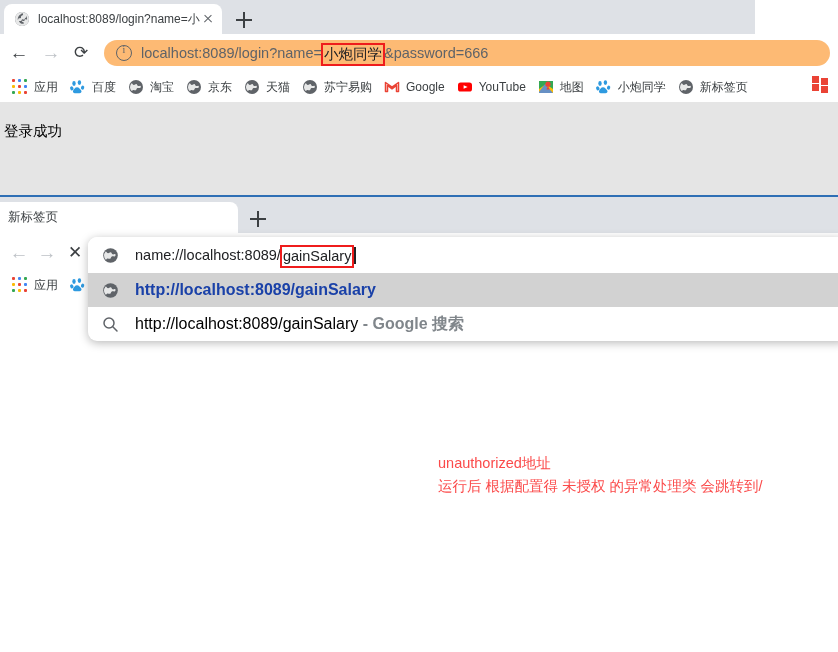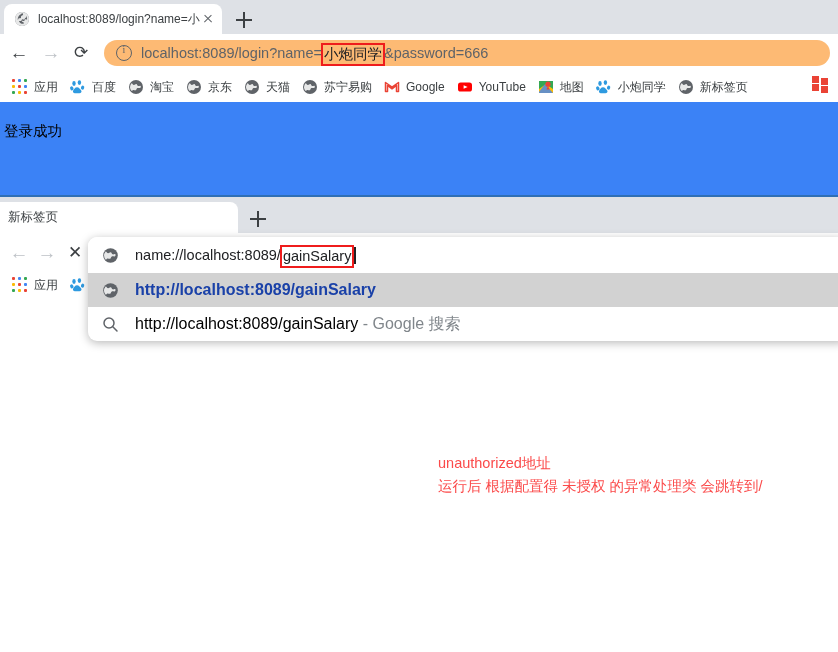--- a/index.html
+++ b/index.html
@@ -7,21 +7,21 @@
     width:838px;height:652px;
     background:#ffffff;
     font-family:"Liberation Sans","DejaVu Sans",sans-serif;
     overflow:hidden;
     position:relative;
   }
   .screen{position:absolute;left:0;top:0;width:838px;height:652px;}
 
   
   .win1{position:absolute;left:0;top:0;width:838px;height:196px;background:#fff;}
-  .win1 .tabstrip{position:absolute;left:0;top:0;width:838px;height:34px;background:#dee1e6;}
+  .win1 .tabstrip{position:absolute;left:0;top:0;width:755px;height:34px;background:#dee1e6;}
   .tab{
     position:absolute;left:4px;top:4px;width:218px;height:30px;
     background:#fff;border-radius:8px 8px 0 0;
     display:flex;align-items:center;padding:0 6px;box-sizing:border-box;
   }
   .tab .favicon{width:16px;height:16px;margin:0 8px 0 4px;flex:0 0 auto;}
   .tab .tab-title{
     font-size:12px;color:#3c4043;white-space:nowrap;overflow:hidden;
     text-overflow:clip;flex:1 1 auto;
   }
@@ -71,21 +71,21 @@
     position:absolute;left:0;top:72px;width:838px;height:30px;background:#fff;
     display:flex;align-items:center;overflow:hidden;
   }
   .bm{display:flex;align-items:center;flex:0 0 auto;margin-right:4px;padding:2px 4px;}
   .bm .bm-label{font-size:12px;color:#3c4043;white-space:nowrap;margin-left:6px;}
   .bm .bm-ico{width:16px;height:16px;flex:0 0 auto;}
 
   .appsgrid{width:16px;height:16px;position:relative;margin-left:8px;}
   .appsgrid i{position:absolute;width:3.4px;height:3.4px;border-radius:1px;}
 
-  .page1{position:absolute;left:0;top:102px;width:838px;height:94px;background:#3b82f6;}
+  .page1{position:absolute;left:0;top:102px;width:838px;height:94px;background:#e5e5e5;}
   .page1 .msg{position:absolute;left:4px;top:20px;font-size:14.5px;color:#000;}
 
   .sep{position:absolute;left:0;top:195px;width:838px;height:1.6px;background:#2f6fb5;}
 
   
   .win2{position:absolute;left:0;top:197px;width:838px;height:455px;background:#fff;}
   .win2 .tabstrip{position:absolute;left:0;top:0;width:838px;height:36px;background:#dee1e6;}
   .tab2{
     position:absolute;left:0px;top:5px;width:238px;height:31px;
     background:#fff;border-radius:0 8px 0 0;
@@ -120,21 +120,21 @@
   }
   .globe{width:17px;height:17px;flex:0 0 auto;margin-right:16px;}
   .omni-input-text{font-size:14.5px;color:#202124;white-space:nowrap;display:flex;align-items:center;}
   .caret{display:inline-block;width:1.4px;height:17px;background:#202124;margin-left:1px;}
 
   .sugg{height:34px;display:flex;align-items:center;padding-left:14px;box-sizing:border-box;}
   .sugg.selected{background:#d2d2d2;}
   .sugg .s-ico{width:17px;height:17px;flex:0 0 auto;margin-right:16px;}
   .sugg .s-text{font-size:16px;white-space:nowrap;}
   .sugg.selected .s-text{color:#1a41a8;font-weight:bold;}
-  .sugg .s-text .gray{color:#80868b;font-weight:normal;}
+  .sugg .s-text .gray{color:#80868b;font-weight:bold;}
 
   .annot{
     position:absolute;left:438px;top:255px;width:400px;
     color:#fb4a4a;font-size:14.5px;line-height:23px;
   }
 
   .page2{position:absolute;left:0;top:102px;width:838px;height:353px;background:#fff;}
   .redclip{
     position:absolute;left:812px;top:76px;width:20px;height:20px;
   }

